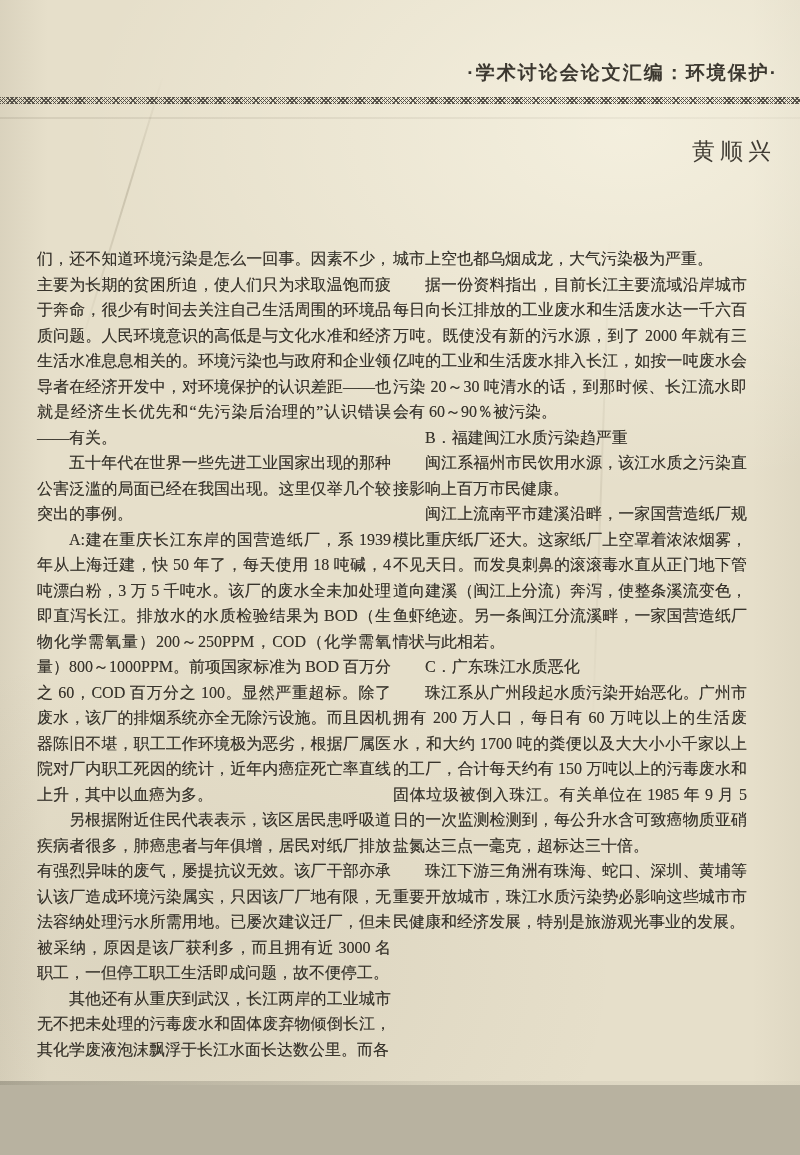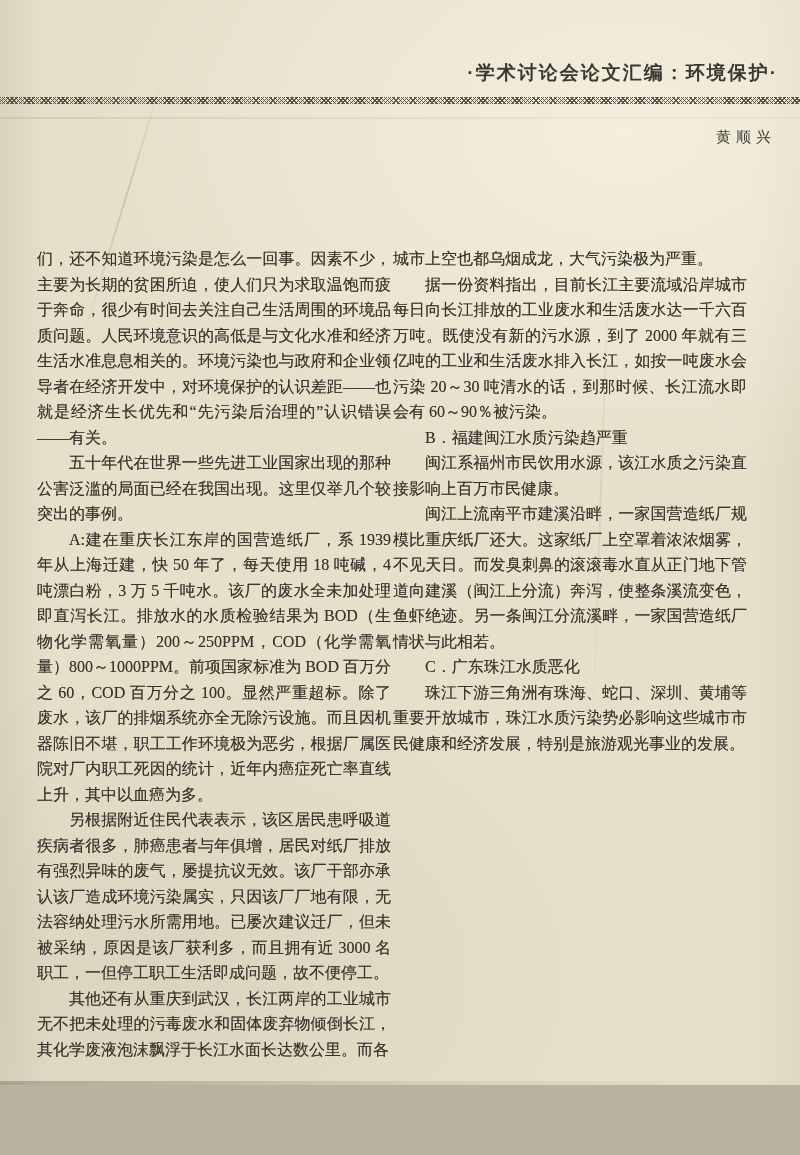--- a/index.html
+++ b/index.html
@@ -40,22 +40,22 @@
     position:absolute;top:97px;left:0;width:100%;height:7px;
     background:
       repeating-linear-gradient(45deg, rgba(72,68,60,0.85) 0 1px, rgba(72,68,60,0) 1px 3px),
       repeating-linear-gradient(135deg, rgba(72,68,60,0.85) 0 1px, rgba(72,68,60,0) 1px 3px);
   }
   .rule-shadow{
     position:absolute;top:117px;left:0;width:100%;height:2px;
     background:linear-gradient(to right, rgba(110,102,84,0.14), rgba(110,102,84,0.05));
   }
   .author{
-    position:absolute;top:128px;right:24px;
-    font-size:15px;letter-spacing:5px;color:#403c33;margin-left:17px;
+    position:absolute;top:136px;right:24px;
+    font-size:23px;letter-spacing:5px;color:#403c33;margin-left:17px;
   }
   .col{
     position:absolute;top:246px;width:354px;
     font-size:16px;line-height:25.5px;text-align:justify;
     color:var(--ink,#37332b);
     text-shadow:0 0 0.5px rgba(55,51,43,0.55);
   }
   .col-left{left:37px;}
   .col-right{left:393px;}
   .col p{margin:0;}
@@ -88,17 +88,18 @@
       <p class="indent">另根据附近住民代表表示，该区居民患呼吸道疾病者很多，肺癌患者与年俱增，居民对纸厂排放有强烈异味的废气，屡提抗议无效。该厂干部亦承认该厂造成环境污染属实，只因该厂厂地有限，无法容纳处理污水所需用地。已屡次建议迁厂，但未被采纳，原因是该厂获利多，而且拥有近 3000 名职工，一但停工职工生活即成问题，故不便停工。</p>
       <p class="indent">其他还有从重庆到武汉，长江两岸的工业城市无不把未处理的污毒废水和固体废弃物倾倒长江，其化学废液泡沫飘浮于长江水面长达数公里。而各</p>
     </div>
   <div class="col col-right">
       <p class="">城市上空也都乌烟成龙，大气污染极为严重。</p>
       <p class="indent">据一份资料指出，目前长江主要流域沿岸城市每日向长江排放的工业废水和生活废水达一千六百万吨。既使没有新的污水源，到了 2000 年就有三亿吨的工业和生活废水排入长江，如按一吨废水会污染 20～30 吨清水的话，到那时候、长江流水即会有 60～90％被污染。</p>
       <p class="indent">B．福建闽江水质污染趋严重</p>
       <p class="indent">闽江系福州市民饮用水源，该江水质之污染直接影响上百万市民健康。</p>
       <p class="indent">闽江上流南平市建溪沿畔，一家国营造纸厂规模比重庆纸厂还大。这家纸厂上空罩着浓浓烟雾，不见天日。而发臭刺鼻的滚滚毒水直从正门地下管道向建溪（闽江上分流）奔泻，使整条溪流变色，鱼虾绝迹。另一条闽江分流溪畔，一家国营造纸厂情状与此相若。</p>
       <p class="indent">C．广东珠江水质恶化</p>
+      <p class="indent">珠江系从广州段起水质污染开始恶化。广州市拥有 200 万人口，每日有 60 万吨以上的生活废水，和大约 1700 吨的粪便以及大大小小千家以上的工厂，合计每天约有 150 万吨以上的污毒废水和固体垃圾被倒入珠江。有关单位在 1985 年 9 月 5 日的一次监测检测到，每公升水含可致癌物质亚硝盐氮达三点一毫克，超标达三十倍。</p>
       <p class="indent">珠江下游三角洲有珠海、蛇口、深圳、黄埔等重要开放城市，珠江水质污染势必影响这些城市市民健康和经济发展，特别是旅游观光事业的发展。</p>
     </div>
 
   <div class="pageno">33</div>
 </div>
 
 </body></html>

